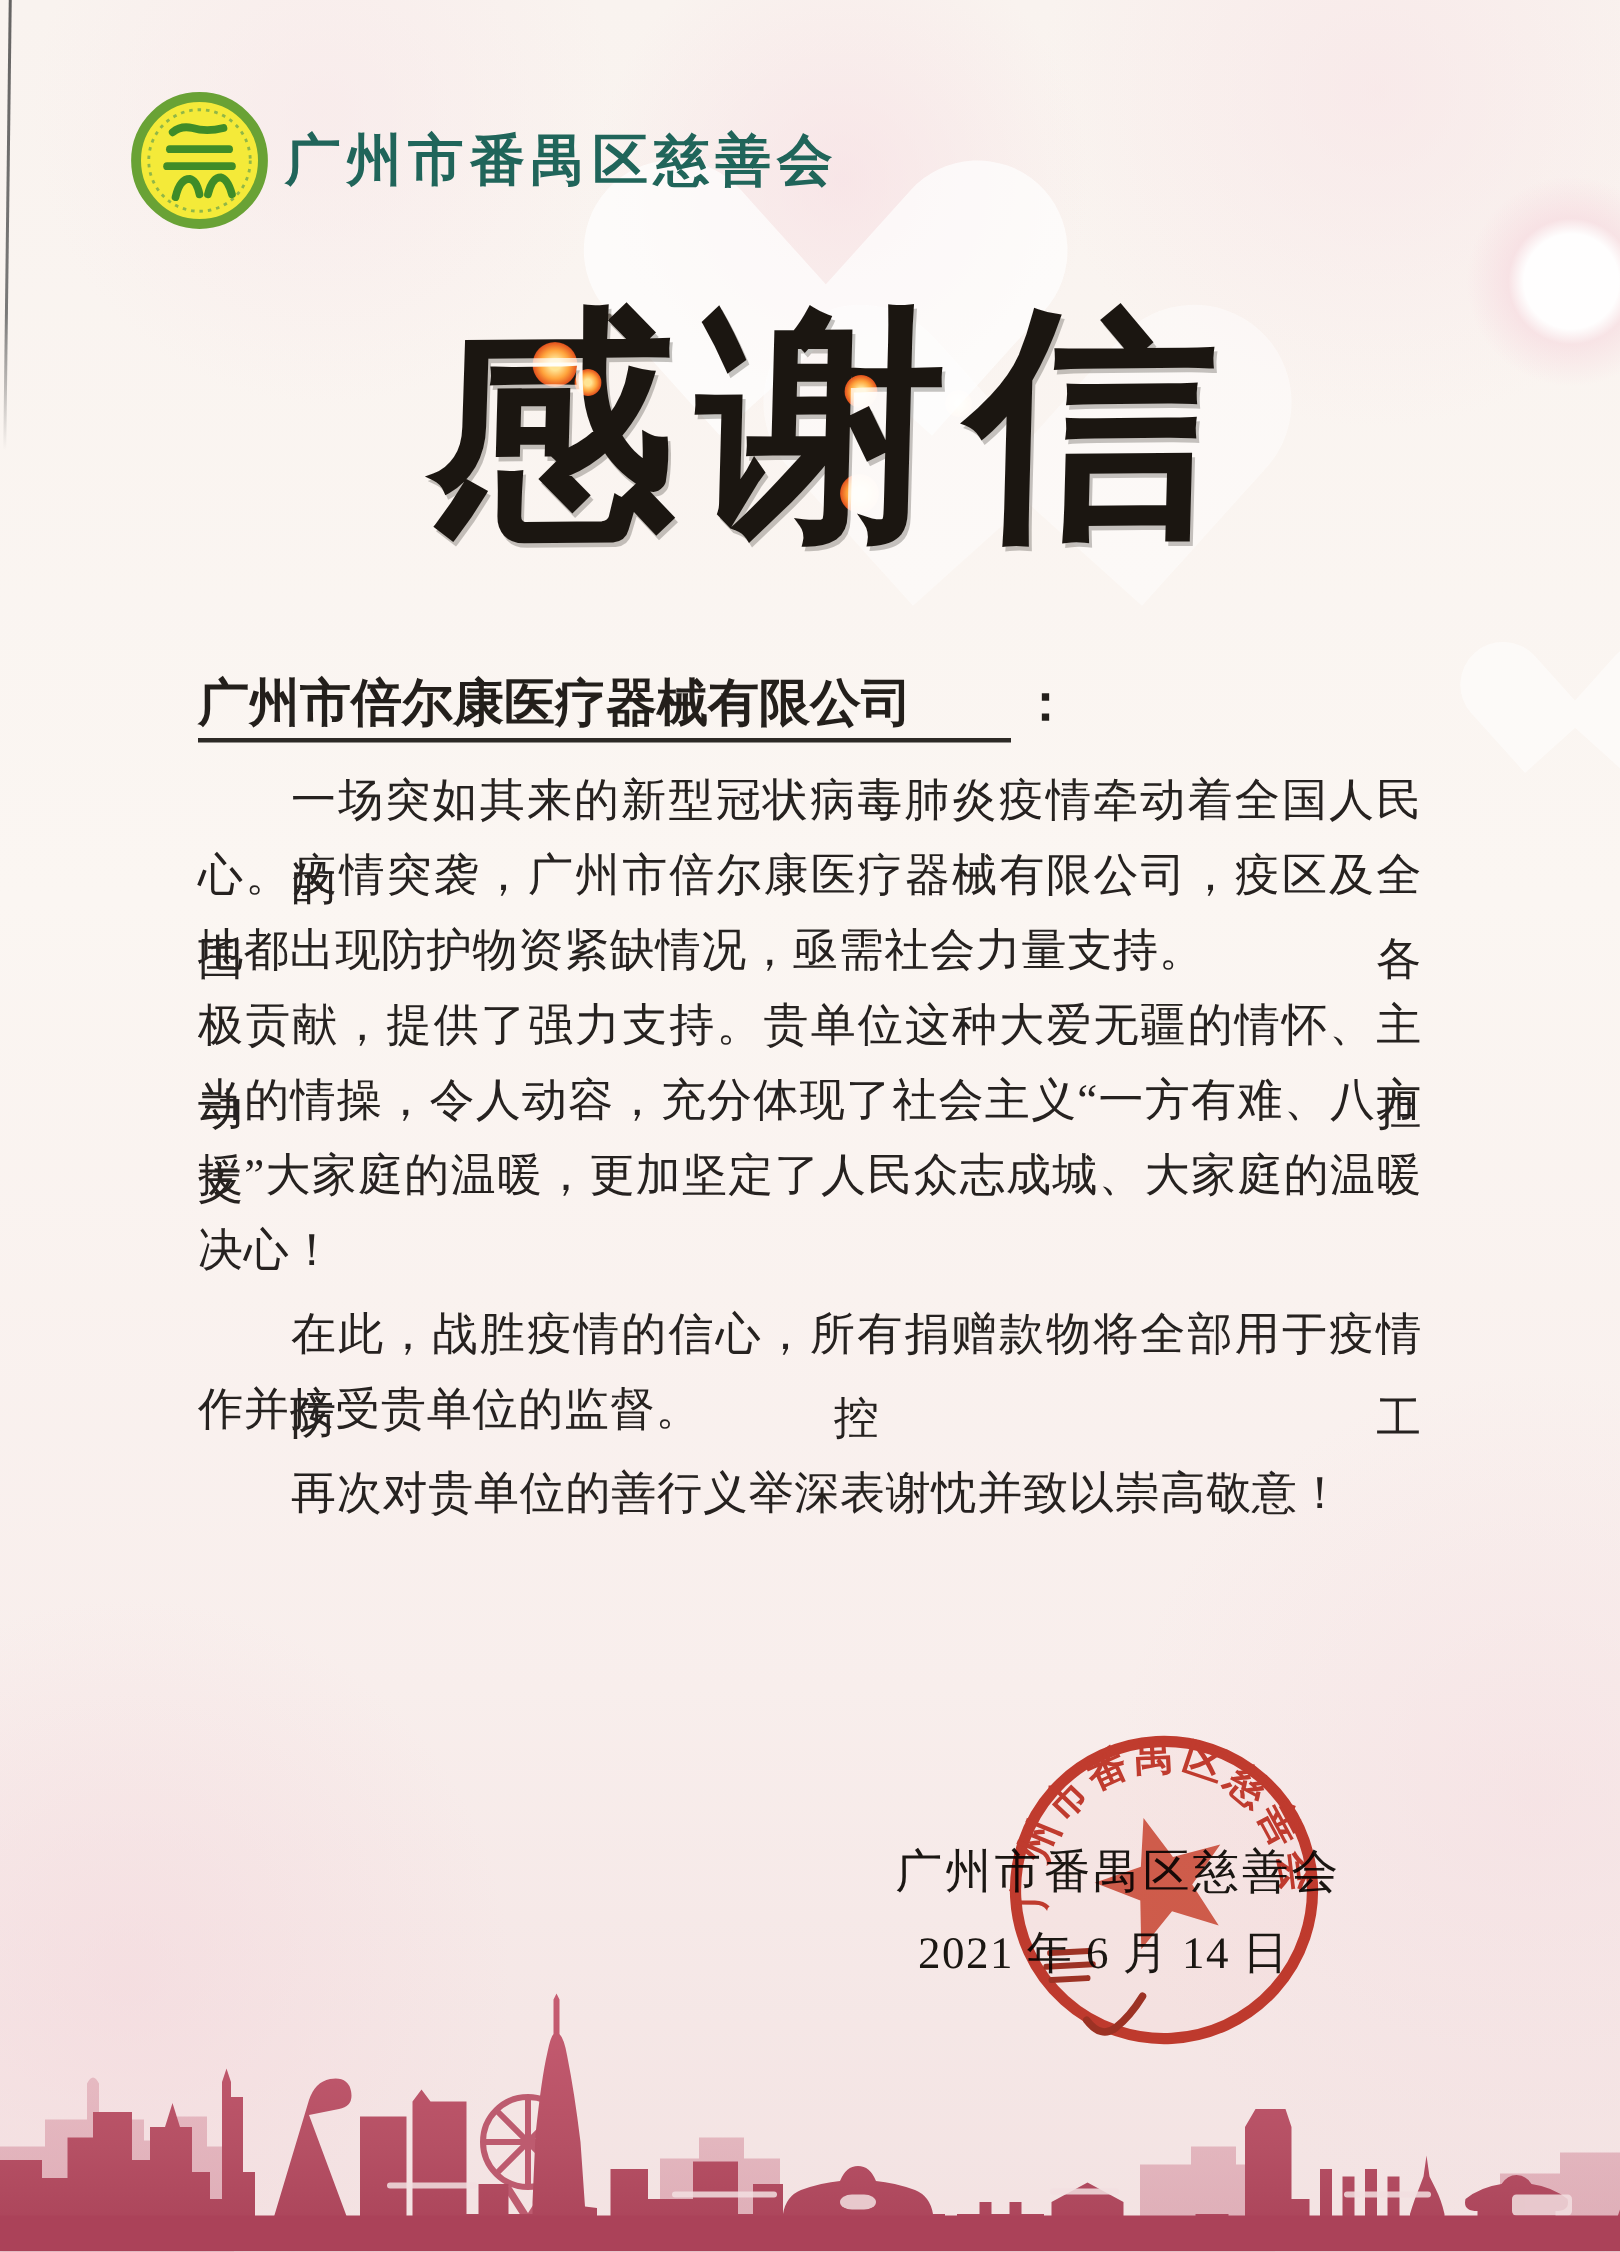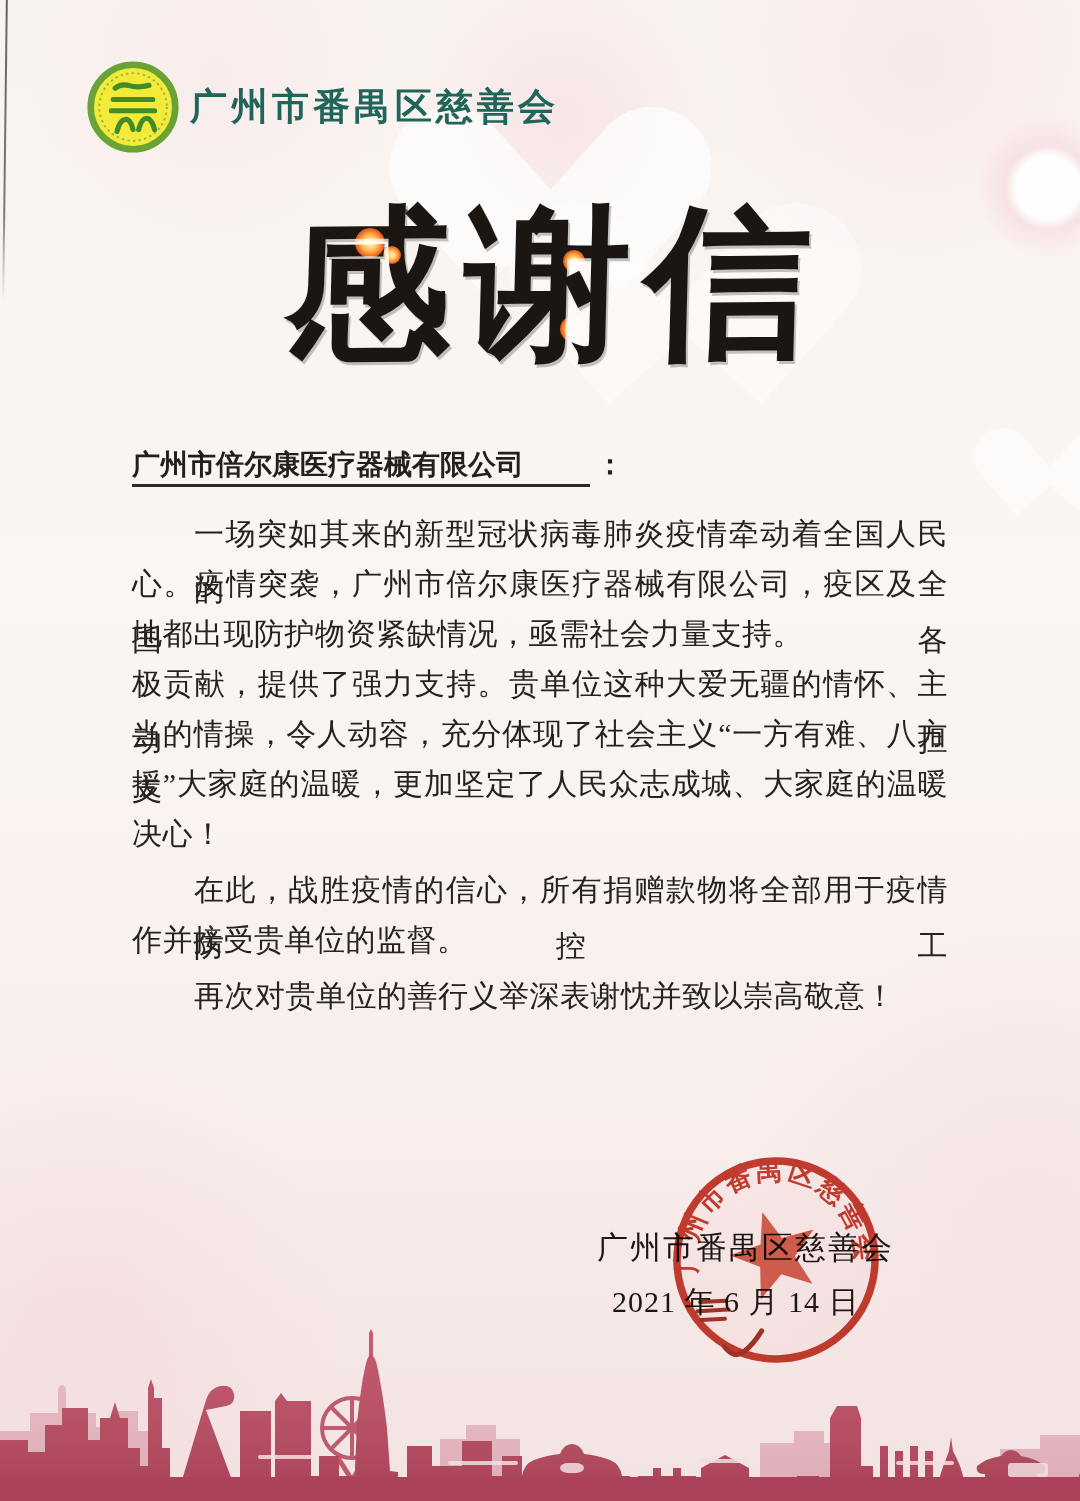--- a/index.html
+++ b/index.html
@@ -43,21 +43,21 @@
     text-shadow:2px 3px 0 rgba(27,22,17,.25);}
   .sparkle{position:absolute;border-radius:50%;mix-blend-mode:screen;pointer-events:none;
     background:radial-gradient(circle,#ffe08a 0 18%,#ff9b2e 45%,#e2470f 68%,rgba(226,71,15,0) 78%);}
   .sp1{left:355px;top:228px;width:30px;height:30px;}
   .sp2{left:383px;top:246px;width:18px;height:18px;}
   .sp3{left:563px;top:250px;width:22px;height:22px;}
   .sp4{left:560px;top:316px;width:26px;height:26px;}
   .sp5{left:630px;top:260px;width:18px;height:18px;}
 
   
-  .salutation{position:absolute;left:132px;top:446px;font-size:28px;font-weight:600;color:#231f1b;white-space:nowrap;}
+  .salutation{position:absolute;left:132px;top:446px;font-size:34px;font-weight:600;color:#231f1b;white-space:nowrap;}
   .salutation .u{border-bottom:3px solid #2d2a26;padding-right:66px;padding-bottom:4px;}
   .salutation .colon{margin-left:6px;}
   .body-text{position:absolute;left:132px;top:506px;width:816px;color:#262220;}
   .ln{font-size:30px;line-height:56px;height:50px;white-space:nowrap;letter-spacing:.5px;}
   .ln.full{white-space:normal;text-align:justify;text-align-last:justify;}
   .ln.ind{padding-left:62px;}
   .ln.ps{margin-top:6px;}
 
   
   .sig-org{position:absolute;left:597px;top:1227px;font-size:31px;color:#1b1713;letter-spacing:2px;z-index:3;}

